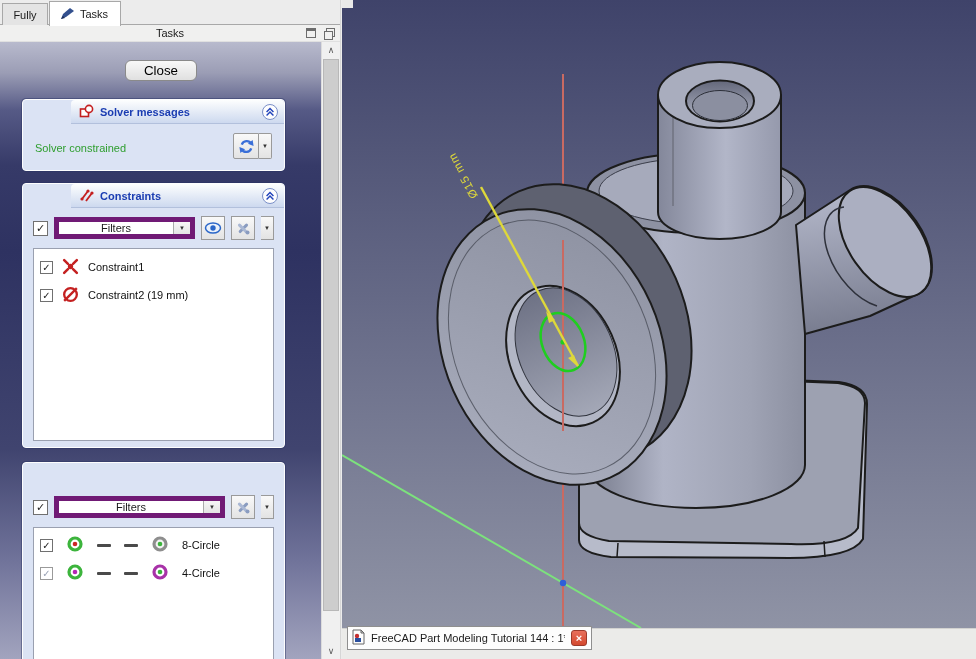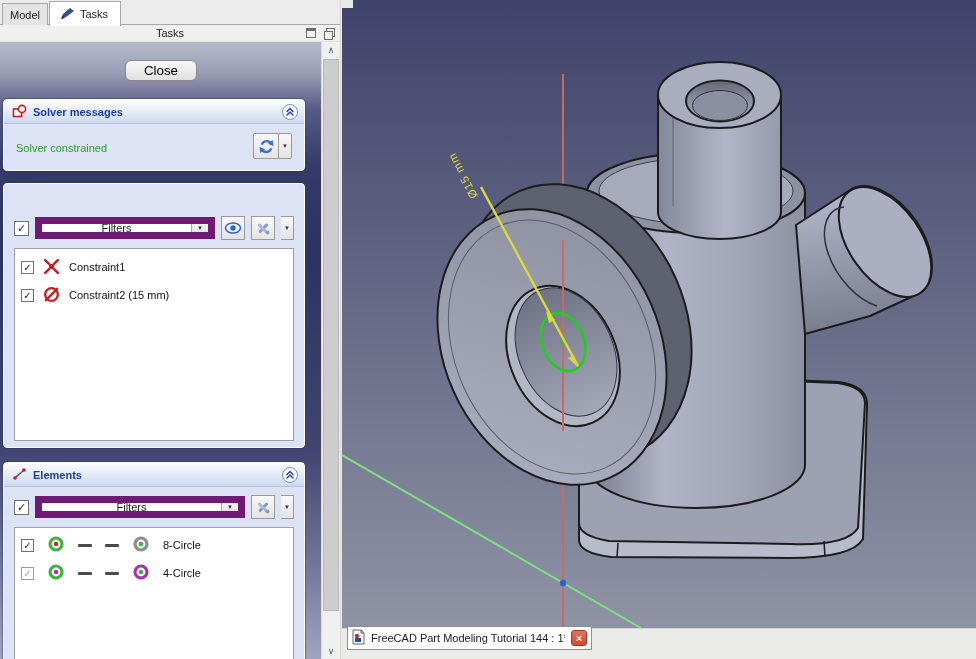--- a/index.html
+++ b/index.html
@@ -20,41 +20,41 @@
   .ico-float { right:6px; }
   .ico-float:before { content:""; position:absolute; left:2px; top:0; width:7px; height:7px; border:1px solid #6c6c6c; }
   .ico-float:after { content:""; position:absolute; left:0; top:3px; width:7px; height:7px; border:1px solid #6c6c6c; background:#f0f0ef; }
 
   .content { position:absolute; left:0; top:42px; width:322px; height:617px; overflow:hidden;
     background:linear-gradient(180deg,#b8bacd 0%,#9b9db5 5%,#565a86 11%,#363a68 20%,#2e3261 34%,#40446f 66%,#70739a 84%,#a2a4be 100%); }
   .btn { display:inline-flex; align-items:center; justify-content:center;
          background:linear-gradient(#f8f8f8,#e0e0e0); border:1px solid #8a8a8a; border-radius:6px; cursor:default; }
   .close-btn { position:absolute; left:125px; top:18px; width:72px; height:21px; }
 
-  .box { position:absolute; left:3px; width:302px; background:#dbe3f4; border:1px solid #fdfdfe; border-radius:4px;
-         box-shadow:0 0 0 1px rgba(40,50,100,.45); }
+  .box { position:absolute; left:22px; width:263px; background:#dbe3f4; border:1px solid #fdfdfe; border-radius:4px;
+         box-shadow:0 0 0 1px rgba(40,50,100,.45);padding-left:48px; }
   .box-hdr { position:relative; height:24px; display:flex; align-items:center; gap:6px; padding:0 8px;
              background:linear-gradient(#fdfefe,#cdd9ef); border-bottom:1px solid #b2c0dc; border-radius:4px 4px 0 0; }
   .box-title { font-weight:bold; color:#1b3db2; }
   .collapse { position:absolute; right:6px; top:4px; width:16px; height:16px; border-radius:50%;
               background:#fdfdfe; border:1px solid #7a8fc8; display:flex; align-items:center; justify-content:center; }
   .solver-box { top:57px; height:72px; }
   .status-ok { position:absolute; left:12px; top:42px; color:#2e9e2e; }
   .refresh-wrap { position:absolute; right:12px; top:33px; display:flex; }
   .sq-btn { height:26px; background:linear-gradient(#f9f9f9,#e3e3e3); border:1px solid #9a9a9a; display:flex; align-items:center; justify-content:center; }
   .refresh-main { width:26px; border-radius:2px 0 0 2px; }
   .refresh-drop { width:13px; border-left:none; border-radius:0 2px 2px 0; font-size:6px; color:#333; }
 
   .constraints-box { top:141px; height:265px; }
   .elements-box { top:420px; height:235px; border-radius:4px 4px 0 0; }
   .filter-row { position:absolute; left:10px; top:32px; right:10px; height:24px; display:flex; align-items:center; gap:6px; }
   .chk { width:15px; height:15px; background:#fff; border:1px solid #707070; display:flex; align-items:center; justify-content:center; font-size:11px; color:#222; flex:none; }
   .chk.small { width:13px; height:13px; font-size:10px; }
   .chk.dim { color:#9aa3b5; border-color:#9a9a9a; }
-  .combo { flex:1; height:22px; background:#fff; border:7px solid #701a75; display:flex; align-items:center; position:relative; }
+  .combo { flex:1; height:22px; background:#fff; border:5px solid #701a75; display:flex; align-items:center; position:relative; }
   .combo-label { flex:1; text-align:center; }
   .combo-arrow { width:17px; height:100%; border-left:1px solid #aaa; display:flex; align-items:center; justify-content:center; font-size:6px; color:#333; background:linear-gradient(#f6f6f6,#e4e4e4); }
   .tool-btn { width:24px; height:24px; flex:none; }
   .tool-drop { width:13px; height:24px; flex:none; border-left:none; font-size:6px; color:#333; }
   .listbox { position:absolute; left:10px; right:10px; background:#fff; border:1px solid #9aa0b0; }
   .constraints-list { top:64px; height:193px; }
   .elements-list { top:64px; height:168px; }
   .lrow { position:absolute; left:6px; right:4px; height:24px; display:flex; align-items:center; gap:8px; }
   .lrow .lbl { color:#111; }
   .erow { gap:13px; }
@@ -76,21 +76,21 @@
   svg text { font-family:"Liberation Sans", sans-serif; }
 </style>
 </head>
 <body>
 
 <div class="app">
 
   <div class="left">
     <div class="tabbar">
       <div class="tab model">
-        <span>Model</span>
+        <span>Fully</span>
       </div>
       <div class="tab tasks">
         <span>
           <svg width="15" height="13" viewBox="0 0 15 13">
               <path d="M1 12 L3 7 L10 1 L14 4 L6 10 Z" fill="#33508e"></path>
               <path d="M1 12 L3 9 L5 11 Z" fill="#1c2c55"></path>
             </svg>
         </span>
         <span>Tasks</span>
       </div>
@@ -128,20 +128,38 @@
                 <polygon points="15.5,2 16.5,8.5 10.5,6" fill="#3a6fd8"></polygon>
                 <path d="M14 11 A5.5 5.5 0 0 1 4 12" fill="none" stroke="#3a6fd8" stroke-width="2.4"></path>
                 <polygon points="2.5,16 1.5,9.5 7.5,12" fill="#3a6fd8"></polygon>
               </svg>
           </span>
           <span class="sq-btn refresh-drop">▼</span>
         </div>
       </div>
 
       <div class="box constraints-box">
+        <div class="box-hdr">
+          <span>
+            <svg width="15" height="14" viewBox="0 0 15 14">
+                <line x1="3" y1="11" x2="9" y2="3" stroke="#c42020" stroke-width="1.8"></line>
+                <line x1="7" y1="13" x2="13" y2="5" stroke="#c42020" stroke-width="1.8"></line>
+                <circle cx="3" cy="11" r="1.6" fill="#c42020"></circle>
+                <circle cx="9" cy="3" r="1.6" fill="#c42020"></circle>
+                <circle cx="13" cy="5" r="1.6" fill="#c42020"></circle>
+              </svg>
+          </span>
+          <span class="box-title">Constraints</span>
+          <span class="collapse">
+            <svg width="12" height="12" viewBox="0 0 14 14">
+                <polyline points="3,7 7,3 11,7" fill="none" stroke="#2244bb" stroke-width="1.7"></polyline>
+                <polyline points="3,11 7,7 11,11" fill="none" stroke="#2244bb" stroke-width="1.7"></polyline>
+              </svg>
+          </span>
+        </div>
         <div class="filter-row">
           <span class="chk">✓</span>
           <span class="combo">
             <span class="combo-label">Filters</span>
             <span class="combo-arrow">▼</span>
           </span>
           <span class="sq-btn tool-btn">
             <svg width="18" height="14" viewBox="0 0 18 14">
                 <ellipse cx="9" cy="7" rx="7.5" ry="5" fill="#eaf1fb" stroke="#2a66c8" stroke-width="1.5"></ellipse>
                 <circle cx="9" cy="7" r="2.7" fill="#2a66c8"></circle>
@@ -173,42 +191,26 @@
             <span class="lbl">Constraint1</span>
           </div>
           <div class="lrow" style="top:34px;">
             <span class="chk small">✓</span>
             <span>
               <svg width="19" height="19" viewBox="0 0 18 18">
                   <circle cx="9" cy="9" r="6" fill="none" stroke="#c42020" stroke-width="2.2"></circle>
                   <line x1="3" y1="15" x2="15" y2="3" stroke="#c42020" stroke-width="2.2"></line>
                 </svg>
             </span>
-            <span class="lbl">Constraint2 (15 mm)</span>
+            <span class="lbl">Constraint2 (19 mm)</span>
           </div>
         </div>
       </div>
 
       <div class="box elements-box">
-        <div class="box-hdr">
-          <span>
-            <svg width="15" height="14" viewBox="0 0 15 14">
-                <line x1="3" y1="11" x2="12" y2="3" stroke="#55596a" stroke-width="1.6"></line>
-                <circle cx="3" cy="11" r="1.8" fill="#c42020"></circle>
-                <circle cx="12" cy="3" r="1.8" fill="#c42020"></circle>
-              </svg>
-          </span>
-          <span class="box-title">Elements</span>
-          <span class="collapse">
-            <svg width="12" height="12" viewBox="0 0 14 14">
-                <polyline points="3,7 7,3 11,7" fill="none" stroke="#2244bb" stroke-width="1.7"></polyline>
-                <polyline points="3,11 7,7 11,11" fill="none" stroke="#2244bb" stroke-width="1.7"></polyline>
-              </svg>
-          </span>
-        </div>
         <div class="filter-row">
           <span class="chk">✓</span>
           <span class="combo">
             <span class="combo-label">Filters</span>
             <span class="combo-arrow">▼</span>
           </span>
           <span class="sq-btn tool-btn">
             <svg width="16" height="16" viewBox="0 0 16 16">
                 <rect x="2" y="7" width="12" height="3" rx="1.5" transform="rotate(-45 8 8)" fill="#8a9cc0"></rect>
                 <rect x="2" y="7" width="12" height="3" rx="1.5" transform="rotate(45 8 8)" fill="#aab8d4"></rect>

